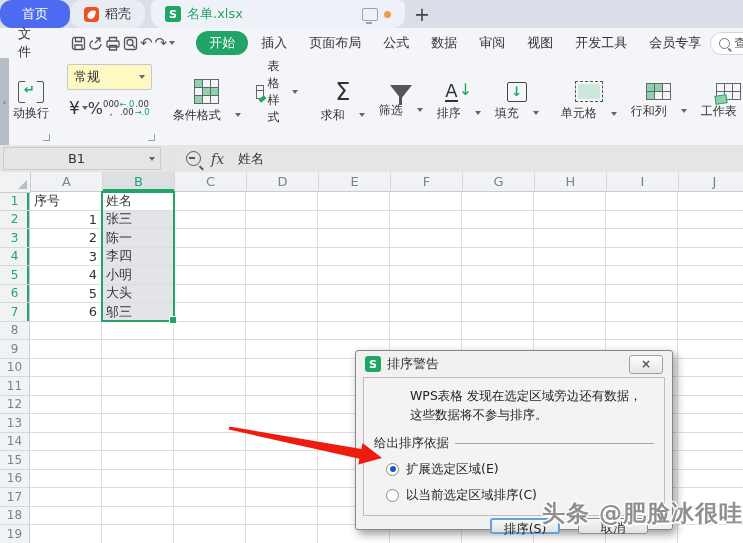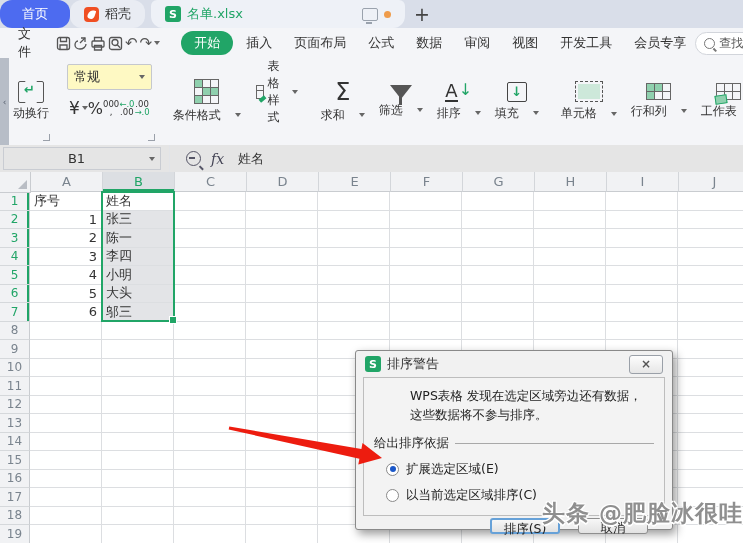--- a/index.html
+++ b/index.html
@@ -19,21 +19,21 @@
       font-size:11px;display:inline-flex;align-items:center;justify-content:center;flex:none;}
   .tab-doc .title{flex:1;}
   .monitor-ic{width:14px;height:11px;border:1px solid #9aa2ad;border-radius:2px;position:relative;flex:none;}
   .monitor-ic::after{content:"";position:absolute;left:3px;bottom:-4px;width:6px;height:2px;background:#9aa2ad;}
   .dot{width:7px;height:7px;border-radius:50%;background:#ef9c4b;flex:none;}
   .newtab{display:flex;align-items:center;justify-content:center;width:34px;font-size:19px;color:#444;}
   
   .menubar{position:absolute;left:0;top:28px;width:743px;height:30px;background:#f4f5f8;display:flex;align-items:center;}
   .ham{width:15px;height:11px;border-top:2px solid #555;border-bottom:2px solid #555;position:relative;margin:0 6px 0 12px;}
   .ham::after{content:"";position:absolute;left:0;top:2.5px;width:100%;height:2px;background:#555;}
-  .mb-file{font-size:13px;color:#333;margin-right:10px;}
+  .mb-file{font-size:13px;color:#333;margin-right:25px;}
   .vsep{width:1px;height:16px;background:#d4d7dd;margin:0 7px;}
   .qicon{width:22px;height:22px;display:flex;align-items:center;justify-content:center;color:#555;margin:0 1px;}
   .qicon svg{display:block;}
   .glyph-ic{font-size:15px;color:#555;}
   .dd{width:0;height:0;border-left:3.5px solid transparent;border-right:3.5px solid transparent;border-top:4px solid #666;display:inline-block;}
   .menu-items{display:flex;align-items:center;gap:4px;margin-left:6px;}
   .mitem{padding:3px 9px;font-size:13px;color:#333;white-space:nowrap;}
   .mitem.pill{background:#21a567;color:#fff;border-radius:13px;padding:3px 13px;}
   .searchbox{margin-left:auto;margin-right:0;display:flex;align-items:center;gap:4px;background:#fff;
       border:1px solid #d2d5db;border-radius:12px;height:21px;padding:0 8px;width:84px;flex:none;color:#555;font-size:12px;white-space:nowrap;overflow:hidden;}

